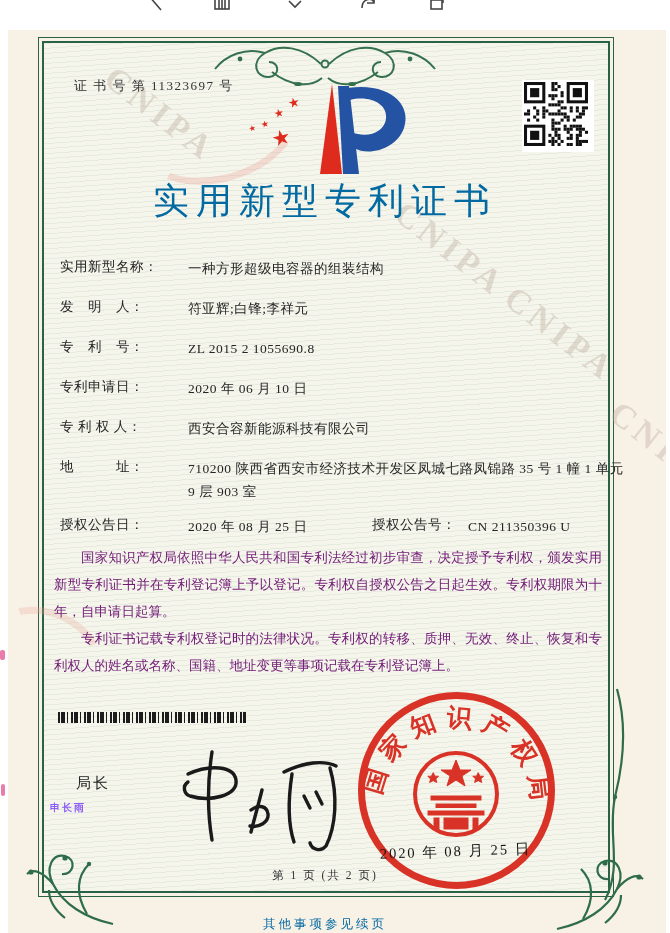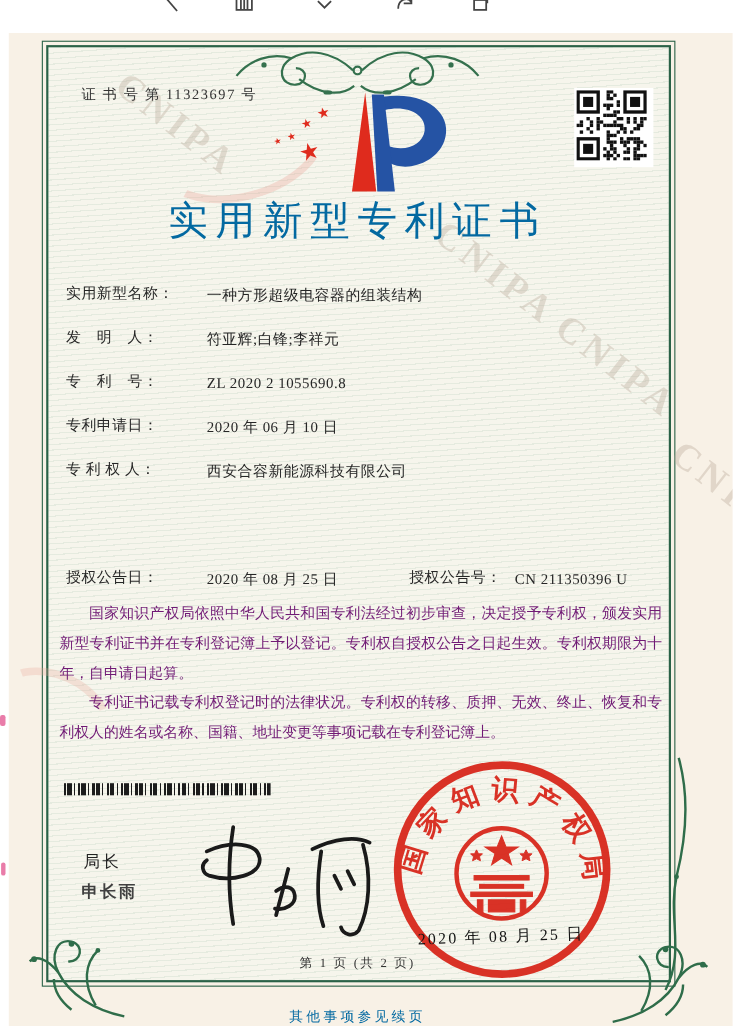--- a/index.html
+++ b/index.html
@@ -38,21 +38,21 @@
   .grant2{position:absolute;left:312px;top:0;display:flex;}
   .grant2 .lab{width:96px;}
   
   .paras{position:absolute;left:46px;top:514px;width:548px;font-size:13.5px;line-height:2.0;
          color:#701a75;text-align:justify;}
   .paras p{margin:0;text-indent:2em;}
   
   .barcode{position:absolute;left:50px;top:682px;width:188px;height:11px;
      background:repeating-linear-gradient(90deg,#1c1c1c 0 2px,transparent 2px 3px,#1c1c1c 3px 7px,transparent 7px 9px,#1c1c1c 9px 10px,transparent 10px 13px);}
   .signer-title{position:absolute;left:52px;top:744px;font-size:15px;font-weight:400;color:#222;letter-spacing:2px;margin-left:16px;}
-  .signer-name{position:absolute;left:66px;top:771px;font-size:15px;font-weight:700;color:#404040;letter-spacing:2px;}
+  .signer-name{position:absolute;left:42px;top:771px;font-size:10px;font-weight:700;color:#8b5cf6;letter-spacing:2px;}
   .signature{position:absolute;left:158px;top:708px;width:180px;height:122px;}
   .seal{position:absolute;left:346px;top:658px;width:205px;height:205px;opacity:.95;}
   .seal-date{position:absolute;left:350px;top:812px;width:195px;text-align:center;font-size:14.5px;
      color:#141414;letter-spacing:2px;transform:rotate(-2deg);}
   .pageno{position:absolute;left:30px;top:838px;width:574px;text-align:center;font-size:11.5px;
      letter-spacing:2px;color:#333;}
   .contnote{position:absolute;left:30px;top:886px;width:574px;text-align:center;font-size:12.5px;
      letter-spacing:3px;color:#0369a1;}
   
   .artifact{position:absolute;background:rgba(226,80,140,.75);border-radius:2px;}
@@ -293,29 +293,33 @@
   <div class="frow" style="top:228px">
     <span class="lab">实用新型名称：</span>
     <span class="val">一种方形超级电容器的组装结构</span>
   </div>
   <div class="frow" style="top:268px">
     <span class="lab">发　明　人：</span>
     <span class="val">符亚辉;白锋;李祥元</span>
   </div>
   <div class="frow" style="top:308px">
     <span class="lab">专　利　号：</span>
-    <span class="val">ZL 2020 2 1055690.8</span>
+    <span class="val">ZL 2015 2 1055690.8</span>
   </div>
   <div class="frow" style="top:348px">
     <span class="lab">专利申请日：</span>
     <span class="val">2020 年 06 月 10 日</span>
   </div>
   <div class="frow" style="top:388px">
     <span class="lab">专 利 权 人：</span>
     <span class="val">西安合容新能源科技有限公司</span>
+  </div>
+  <div class="frow addr" style="top:428px">
+    <span class="lab">地　　　址：</span>
+    <span class="val">710200 陕西省西安市经济技术开发区凤城七路凤锦路 35 号 1 幢 1 单元 9 层 903 室</span>
   </div>
   <div class="frow" style="top:486px;width:552px">
     <span class="lab">授权公告日：</span>
     <span class="val">2020 年 08 月 25 日</span>
     <span class="grant2">
       <span class="lab">授权公告号：</span>
       <span class="val">CN 211350396 U</span>
     </span>
   </div>
 

